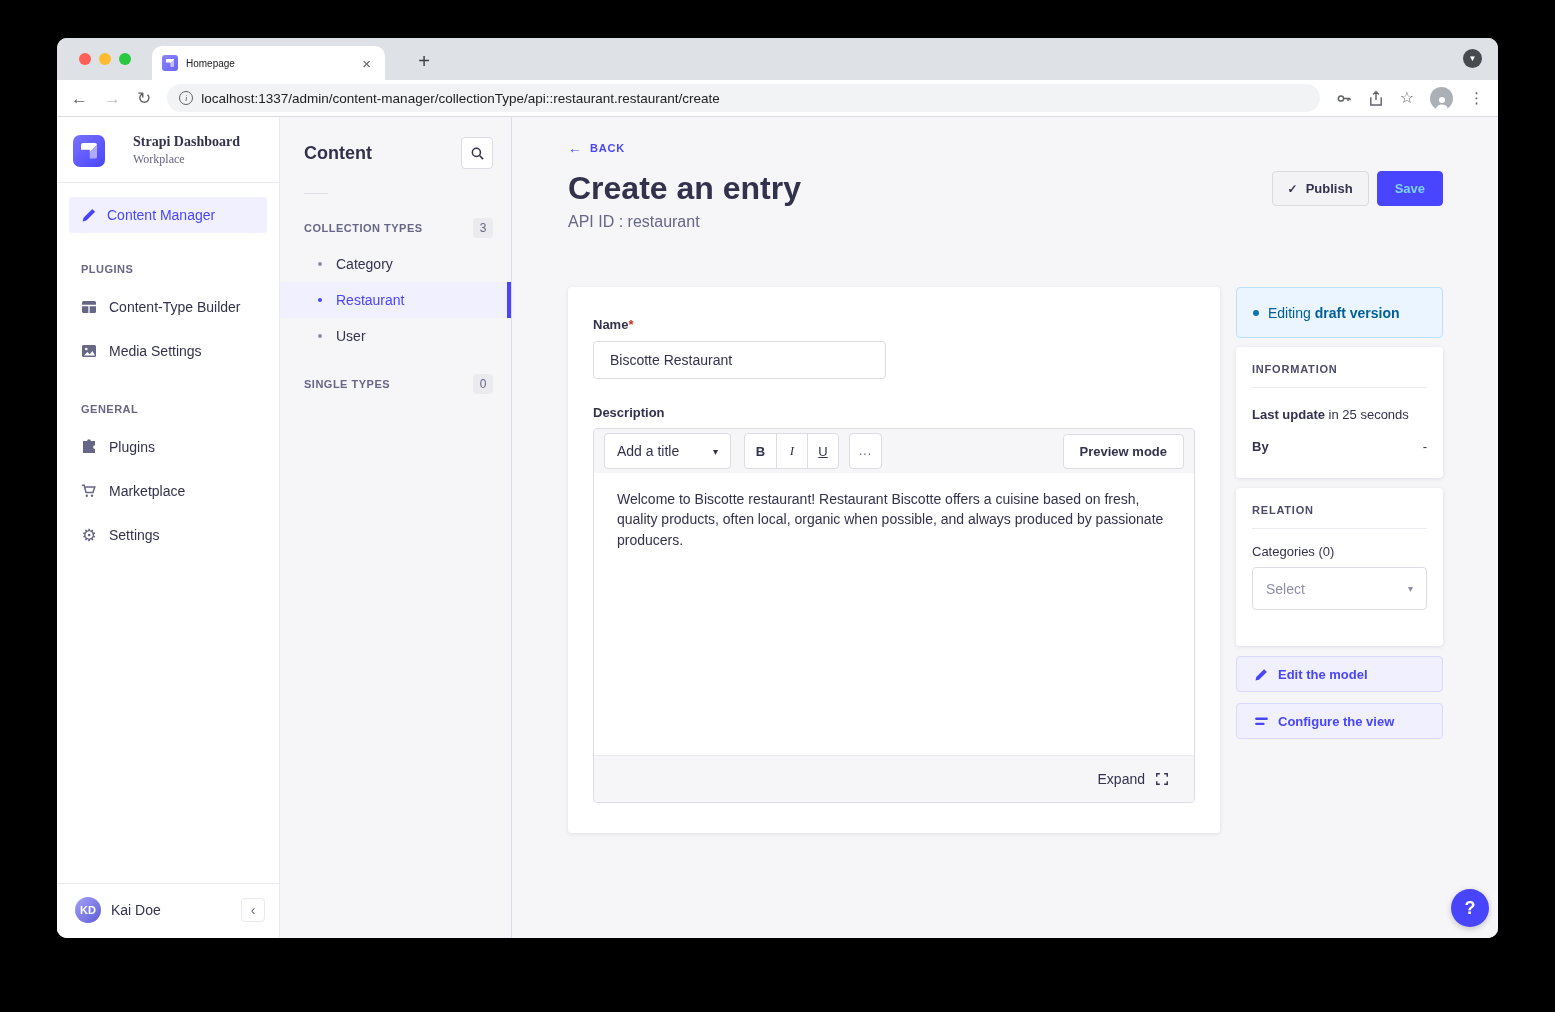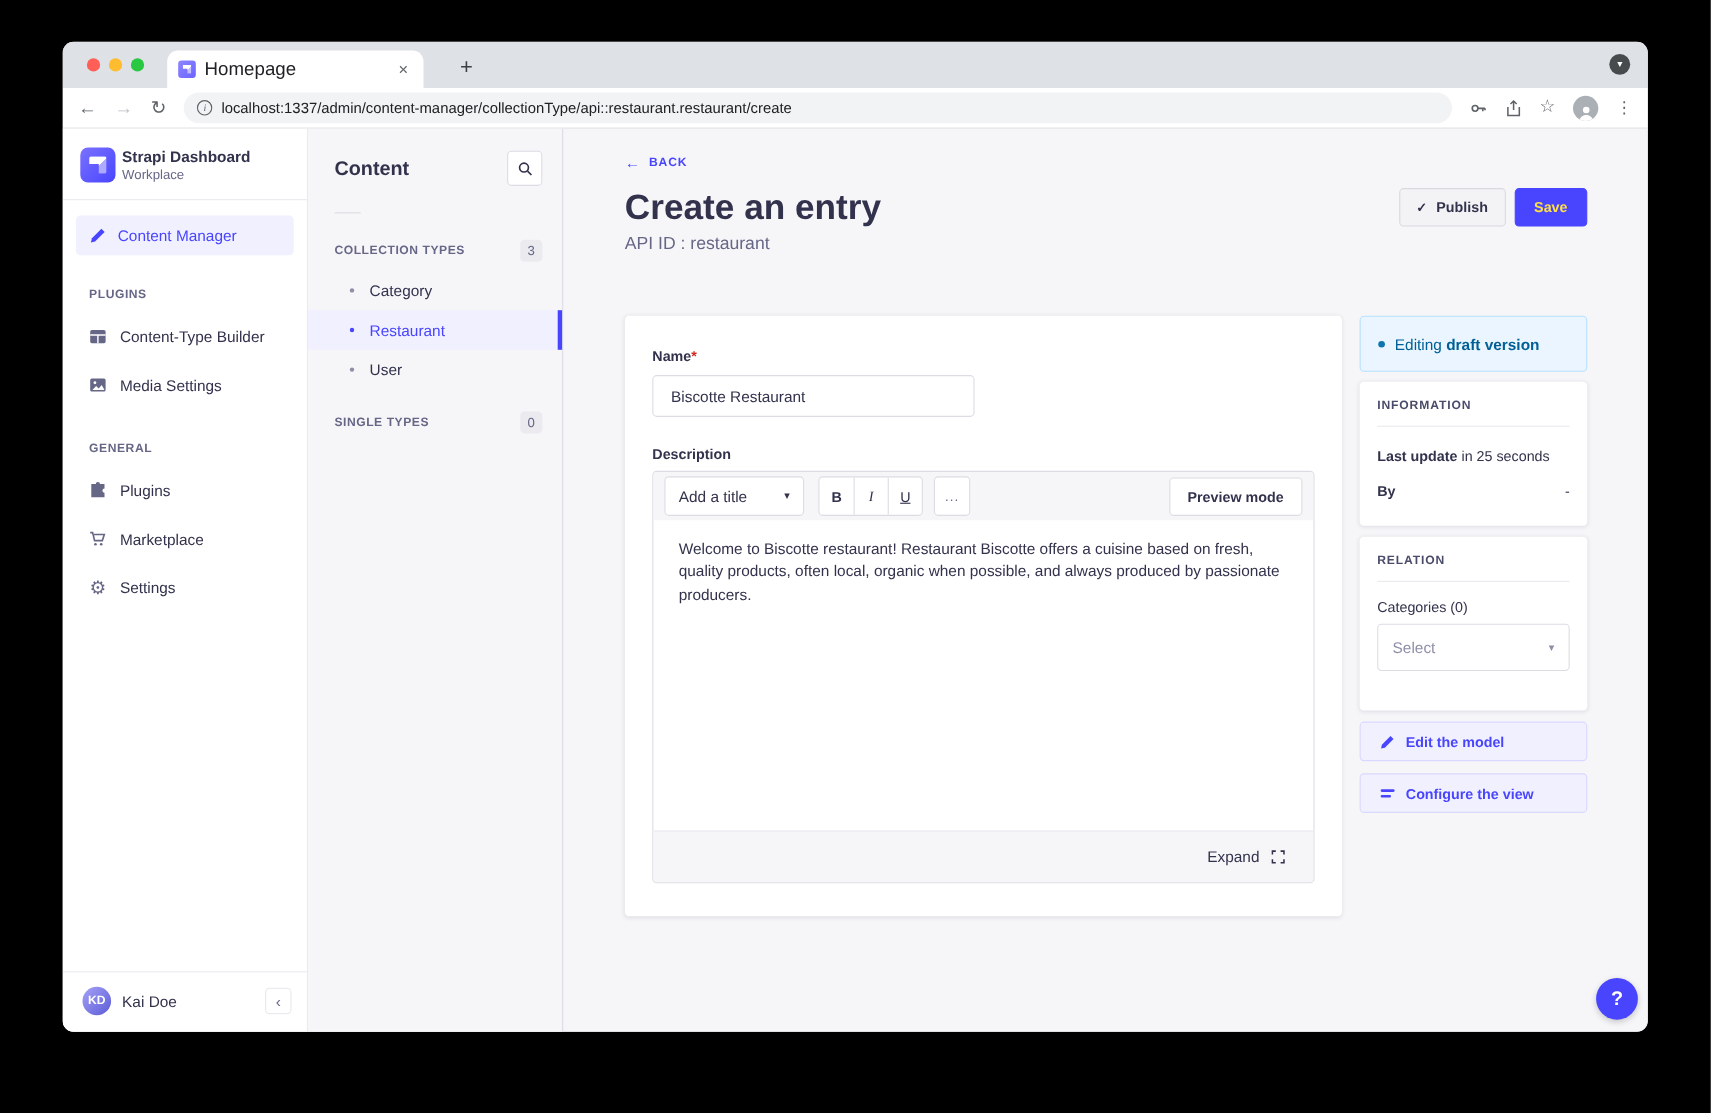--- a/index.html
+++ b/index.html
@@ -16,21 +16,21 @@
   .lights { position:absolute; left:22px; top:15px; display:flex; gap:8px; }
   .light { width:12px; height:12px; border-radius:50%; }
   .light.red{background:#ff5f57;} .light.yellow{background:#febc2e;} .light.green{background:#28c840;}
   .tab { position:absolute; left:95px; top:8px; width:233px; height:34px; background:#fff;
          border-radius:10px 10px 0 0; display:flex; align-items:center; padding:0 10px; gap:8px; }
   .favicon { width:16px; height:16px; border-radius:3px;
              background:linear-gradient(135deg,#8c86ff,#6c63ff); position:relative; flex:none;}
   .favicon::after{ content:""; position:absolute; left:4px; top:4px; width:8px; height:8px;
              background:linear-gradient(135deg,#fff 0 55%, rgba(255,255,255,.55) 55%);
              clip-path:polygon(0 0,100% 0,100% 100%,55% 100%,55% 45%,0 45%); }
-  .tab-title { font-size:17px; color:#202124; flex:1; white-space:nowrap; overflow:hidden; }
+  .tab-title { font-size:10px; color:#202124; flex:1; white-space:nowrap; overflow:hidden; }
   .tab-close { color:#5f6368; font-size:15px; line-height:1; padding:2px 4px; border-radius:50%; }
   .newtab { position:absolute; left:353px; top:9px; width:28px; height:28px; color:#3c4043;
             font-size:20px; display:flex; align-items:center; justify-content:center; }
   .profile-chip { position:absolute; right:16px; top:11px; width:19px; height:19px; border-radius:50%;
             background:#474b4e; color:#fff; font-size:8px; display:flex; align-items:center; justify-content:center; }
 
   
   .toolbar { height:37px; background:#fff; border-bottom:1px solid #dadce0; display:flex;
              align-items:center; padding:0 14px; gap:16px; flex:none; }
   .nav-ico { font-size:17px; color:#5f6368; line-height:1; }
@@ -45,21 +45,21 @@
   .avatar-chrome { width:23px; height:23px; border-radius:50%; background:#aab0b6; display:flex;
                    align-items:flex-end; justify-content:center; overflow:hidden; }
   .dots { color:#5f6368; font-size:15px; letter-spacing:0; }
 
   
   .app { flex:1; display:flex; background:#f6f6f9; min-height:0; }
 
   
   .sidebar { width:223px; background:#fff; border-right:1px solid #eaeaef; display:flex;
              flex-direction:column; flex:none; }
-  .brand { display:flex; gap:6px; padding:17px 16px 15px; align-items:center; }
+  .brand { display:flex; gap:28px; padding:17px 16px 15px; align-items:center;font-family:Liberation Serif, serif; }
   .logo { width:32px; height:32px; border-radius:7px; background:linear-gradient(135deg,#7a72ff,#4945ff);
           position:relative; flex:none; }
   .logo::after{ content:""; position:absolute; left:8px; top:8px; width:16px; height:16px;
           background:linear-gradient(135deg,#fff 0 55%, rgba(255,255,255,.5) 55%);
           clip-path:polygon(0 0,100% 0,100% 100%,55% 100%,55% 45%,0 45%); border-radius:2px;}
   .brand-title { font-size:14px; font-weight:bold; color:#32324d; }
   .brand-sub { font-size:12px; color:#666687; margin-top:2px; }
   .hr { border:none; border-top:1px solid #eaeaef; }
   .side-item-active { margin:14px 12px 0; height:36px; border-radius:4px; background:#f0f0ff;
           display:flex; align-items:center; gap:10px; padding:0 12px; }
@@ -103,21 +103,21 @@
   .back-arrow { font-size:14px; line-height:1; }
   .back-label { font-size:11px; font-weight:bold; letter-spacing:.8px; }
   .header-row { display:flex; justify-content:space-between; align-items:flex-start; margin-top:14px; }
   .page-title { font-size:32px; font-weight:bold; color:#32324d; line-height:38px; }
   .page-sub { font-size:16px; color:#666687; margin-top:6px; }
   .hdr-actions { display:flex; gap:8px; margin-top:2px; }
   .btn { height:35px; border-radius:4px; font-size:13px; display:flex; align-items:center;
          justify-content:center; gap:8px; }
   .btn-publish { background:#f3f3f5; border:1px solid #d9d9e0; color:#32324d; padding:0 15px; font-weight:bold; }
   .check { font-size:12px; color:#32324d; }
-  .btn-save { background:#4945ff; border:1px solid #4945ff; color:#fde047; padding:0 17px; font-weight:bold; }
+  .btn-save { background:#4945ff; border:1px solid #4945ff; color:#7dd3fc; padding:0 17px; font-weight:bold; }
 
   .content-row { display:flex; gap:16px; margin-top:56px; align-items:flex-start; }
 
   
   .card { flex:1; background:#fff; border-radius:4px; box-shadow:0 1px 4px rgba(33,33,52,.1);
           padding:28px 25px 30px; }
   .field-label { font-size:13px; font-weight:bold; color:#32324d; }
   .req { color:#d02b20; }
   .text-input { display:block; width:293px; height:38px; border:1px solid #dcdce4; border-radius:4px;
           margin-top:8px; padding:0 16px; font-size:14px; color:#32324d;

